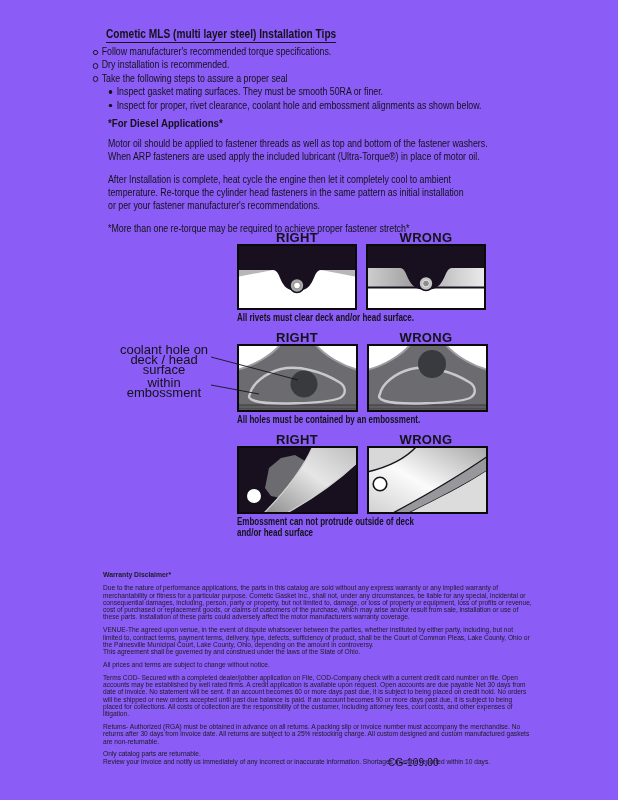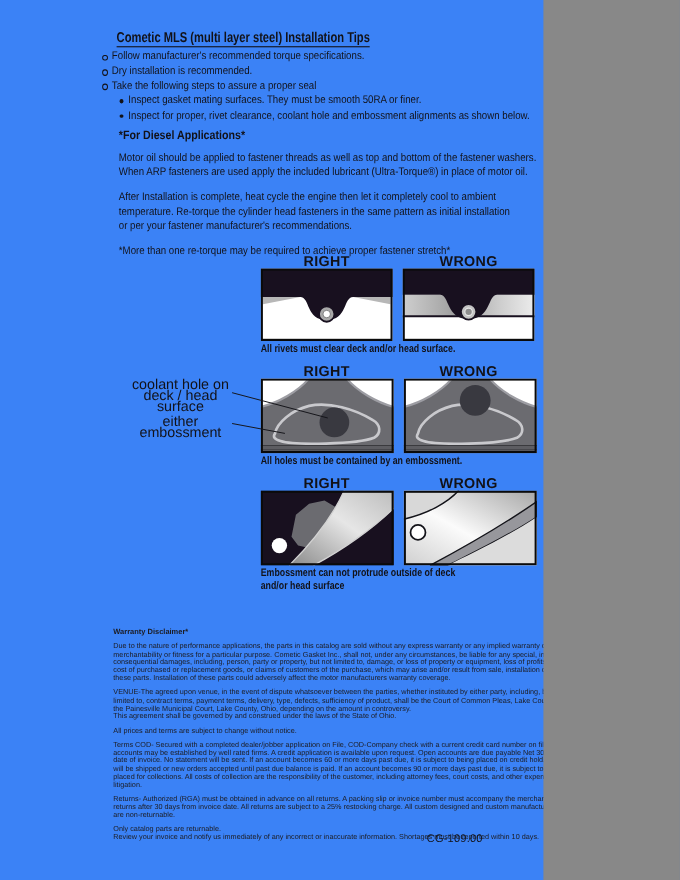--- a/index.html
+++ b/index.html
@@ -1,17 +1,17 @@
 <!DOCTYPE html>
 <html><head>
 <meta charset="utf-8">
 <title>Cometic MLS Installation Tips</title>
 <style>
   html,body{margin:0;padding:0;background:#888;}
-  .page{position:relative;width:494px;height:800px;background:#3b82f6;overflow:hidden;
+  .page{position:relative;width:618px;height:800px;background:#8b5cf6;overflow:hidden;
         font-family:"Liberation Sans","DejaVu Sans",sans-serif;color:#121218;}
   .abs{position:absolute;}
   .condT{transform:scaleX(.78);transform-origin:0 0;}
   .cond{transform:scaleX(.88);transform-origin:0 0;}
   .condC{transform:scaleX(.80);transform-origin:0 0;}
 
   .title{font-size:13px;font-weight:bold;white-space:nowrap;}
   .title span{border-bottom:1.6px solid #121218;padding-bottom:1px;display:inline-block;}
 
   ul.tips{list-style:none;margin:0;padding:0;font-size:10px;line-height:13.4px;width:520px;}
@@ -95,21 +95,21 @@
     <rect x="1" y="1" width="118" height="64" fill="none" stroke="#0a0a0a" stroke-width="2"></rect>
   </svg>
 
   <div class="abs caption condC" style="left:237px;top:312px;">All rivets must clear deck and/or head surface.</div>
 
   <div class="abs dg-head" style="left:237px;top:330px;">RIGHT</div>
   <div class="abs dg-head" style="left:366px;top:330px;">WRONG</div>
 
   <div class="abs callout" style="left:118px;top:345px;">coolant hole on
 deck / head surface</div>
-  <div class="abs callout" style="left:118px;top:378px;">either embossment</div>
+  <div class="abs callout" style="left:118px;top:378px;">within embossment</div>
 
   <svg class="abs" style="left:237px;top:344px;" width="121" height="68" viewBox="0 0 121 68">
     <rect width="121" height="68" fill="#ffffff"></rect>
     <path d="M0,68 V26 C16,22 34,12 44,0 H78 C88,12 106,22 121,26 V68 Z" fill="#6b6b70"></path>
     <path d="M0,26 C16,22 34,12 44,0" stroke="#9d9da3" stroke-width="2" fill="none"></path>
     <path d="M121,26 C106,22 88,12 78,0" stroke="#9d9da3" stroke-width="2" fill="none"></path>
     <rect y="61" width="121" height="7" fill="#5d5d62"></rect>
     <line x1="0" y1="61" x2="121" y2="61" stroke="#3a3a3e" stroke-width="1"></line>
     <line x1="0" y1="64.8" x2="121" y2="64.8" stroke="#47474c" stroke-width="1.1"></line>
     <path d="M13,50 C15,40 28,29 44,25 C62,21 86,28 102,38 C109,42 110,50 103,54 C88,60 30,61 18,57 C12,55 11,53 13,50 Z" stroke="#c9c9cd" stroke-width="2.4" fill="none"></path>

